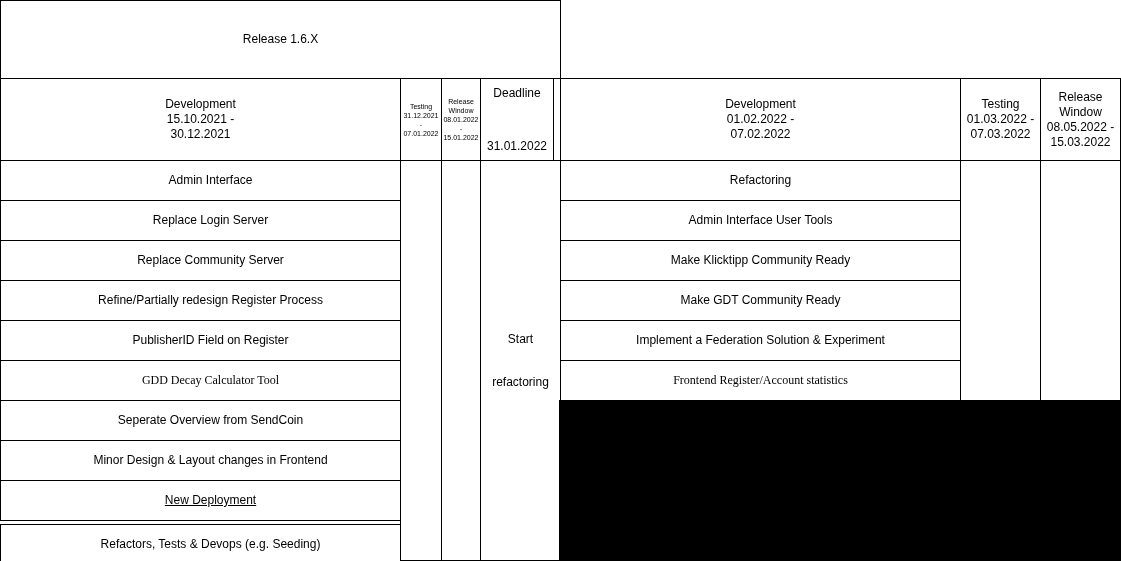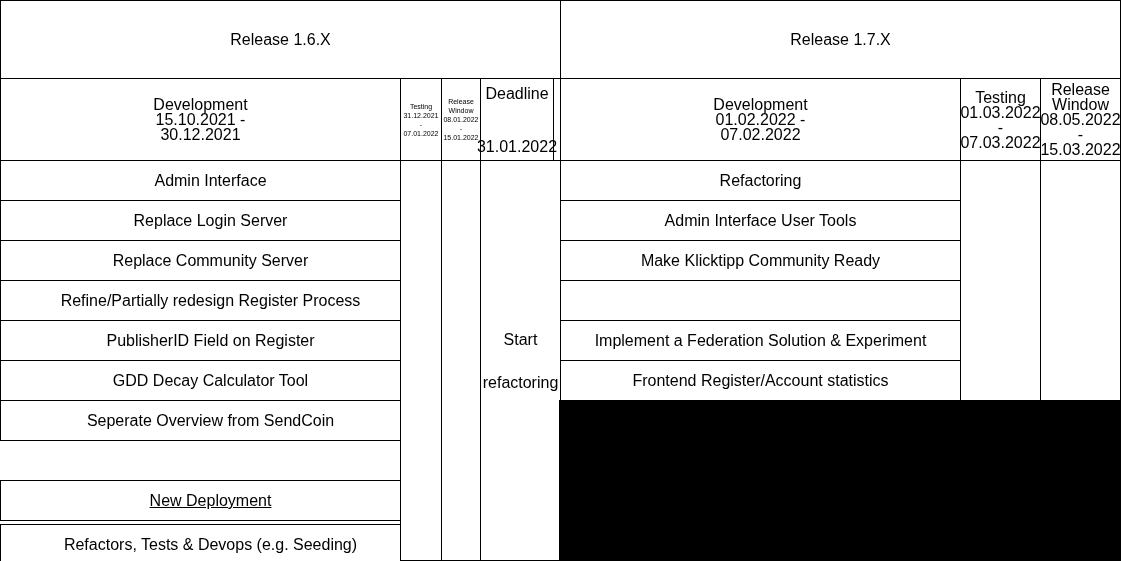--- a/index.html
+++ b/index.html
@@ -15,21 +15,21 @@
   .cell {
     position: absolute;
     box-sizing: border-box;
     border: 1px solid #000000;
     background: #ffffff;
     display: flex;
     flex-direction: column;
     align-items: center;
     justify-content: center;
     text-align: center;
-    font-size: 16px;
+    font-size: 12px;
     line-height: 15px;
   }
   .tiny {
     font-size: 7px;
     line-height: 9px;
   }
   .black-block {
     position: absolute;
     background: #000000;
   }
@@ -44,21 +44,21 @@
   .te17h{ left: 960px;  top: 78px;  width: 81px;  height: 83px;  }
   .rw17h{ left: 1040px; top: 78px;  width: 81px;  height: 83px;  }
   .te16t{ left: 400px;  top: 160px; width: 42px;  height: 401px; }
   .rw16t{ left: 441px;  top: 160px; width: 40px;  height: 401px; }
   .dl16t{ left: 480px;  top: 160px; width: 81px;  height: 401px; gap: 28px; }
   .te17t{ left: 960px;  top: 160px; width: 81px;  height: 241px; }
   .rw17t{ left: 1040px; top: 160px; width: 81px;  height: 241px; }
   .row-l { left: 0px;   width: 401px; height: 41px; padding-left: 20px; }
   .row-r { left: 560px; width: 401px; height: 41px; }
   .r0 { top: 160px; } .r1 { top: 200px; } .r2 { top: 240px; } .r3 { top: 280px; }
-  .r4 { top: 320px; text-align: center; } .r5 { top: 360px; } .r6 { top: 400px; } .r7 { top: 440px; }
+  .r4 { top: 320px; text-align: center; } .r5 { top: 360px; font-family: Liberation Serif, serif; } .r6 { top: 400px; } .r7 { top: 440px; }
   .r8 { top: 480px; text-decoration: underline; } .r9 { top: 524px; }
   .redacted { left: 559px; top: 400px; width: 562px; height: 161px; }
 </style>
 </head>
 <body>
 
 <div id="canvas">
 
   <div class="cell t16">
     <span>Release 1.6.X</span>
@@ -90,33 +90,31 @@
     <span>31.01.2022</span>
   </div>
 
   <div class="cell row-l r0">Admin Interface</div>
   <div class="cell row-l r1">Replace Login Server</div>
   <div class="cell row-l r3">Refine/Partially redesign Register Process</div>
   <div class="cell row-l r2">Replace Community Server</div>
   <div class="cell row-l r4">PublisherID Field on Register</div>
   <div class="cell row-l r5">GDD Decay Calculator Tool</div>
   <div class="cell row-l r6">Seperate Overview from SendCoin</div>
+  <div class="cell row-l r7">Minor Design &amp; Layout changes in Frontend</div>
   <div class="cell row-l r8">New Deployment</div>
   <div class="cell row-l r9">Refactors, Tests &amp; Devops (e.g. Seeding)</div>
 
   <div class="cell te16t"></div>
   <div class="cell rw16t"></div>
   <div class="cell dl16t">
     <span>Start</span>
     <span>refactoring</span>
   </div>
 
-  <div class="cell t17">
-    <span>Release 1.7.X</span>
-  </div>
 
   <div class="cell d17h">
     <span>Development</span>
     <span>01.02.2022 -</span>
     <span>07.02.2022</span>
   </div>
 
   <div class="cell te17h">
     <span>Testing</span>
     <span>01.03.2022 -</span>
@@ -126,20 +124,21 @@
   <div class="cell rw17h">
     <span>Release</span>
     <span>Window</span>
     <span>08.05.2022 -</span>
     <span>15.03.2022</span>
   </div>
 
   <div class="cell row-r r0">Refactoring</div>
   <div class="cell row-r r1">Admin Interface User Tools</div>
   <div class="cell row-r r2">Make Klicktipp Community Ready</div>
+  <div class="cell row-r r3">Make GDT Community Ready</div>
   <div class="cell row-r r4">Implement a Federation Solution &amp; Experiment</div>
   <div class="cell row-r r5">Frontend Register/Account statistics</div>
 
   <div class="cell te17t"></div>
   <div class="cell rw17t"></div>
 
   <div class="black-block redacted"></div>
 
 </div>
 

